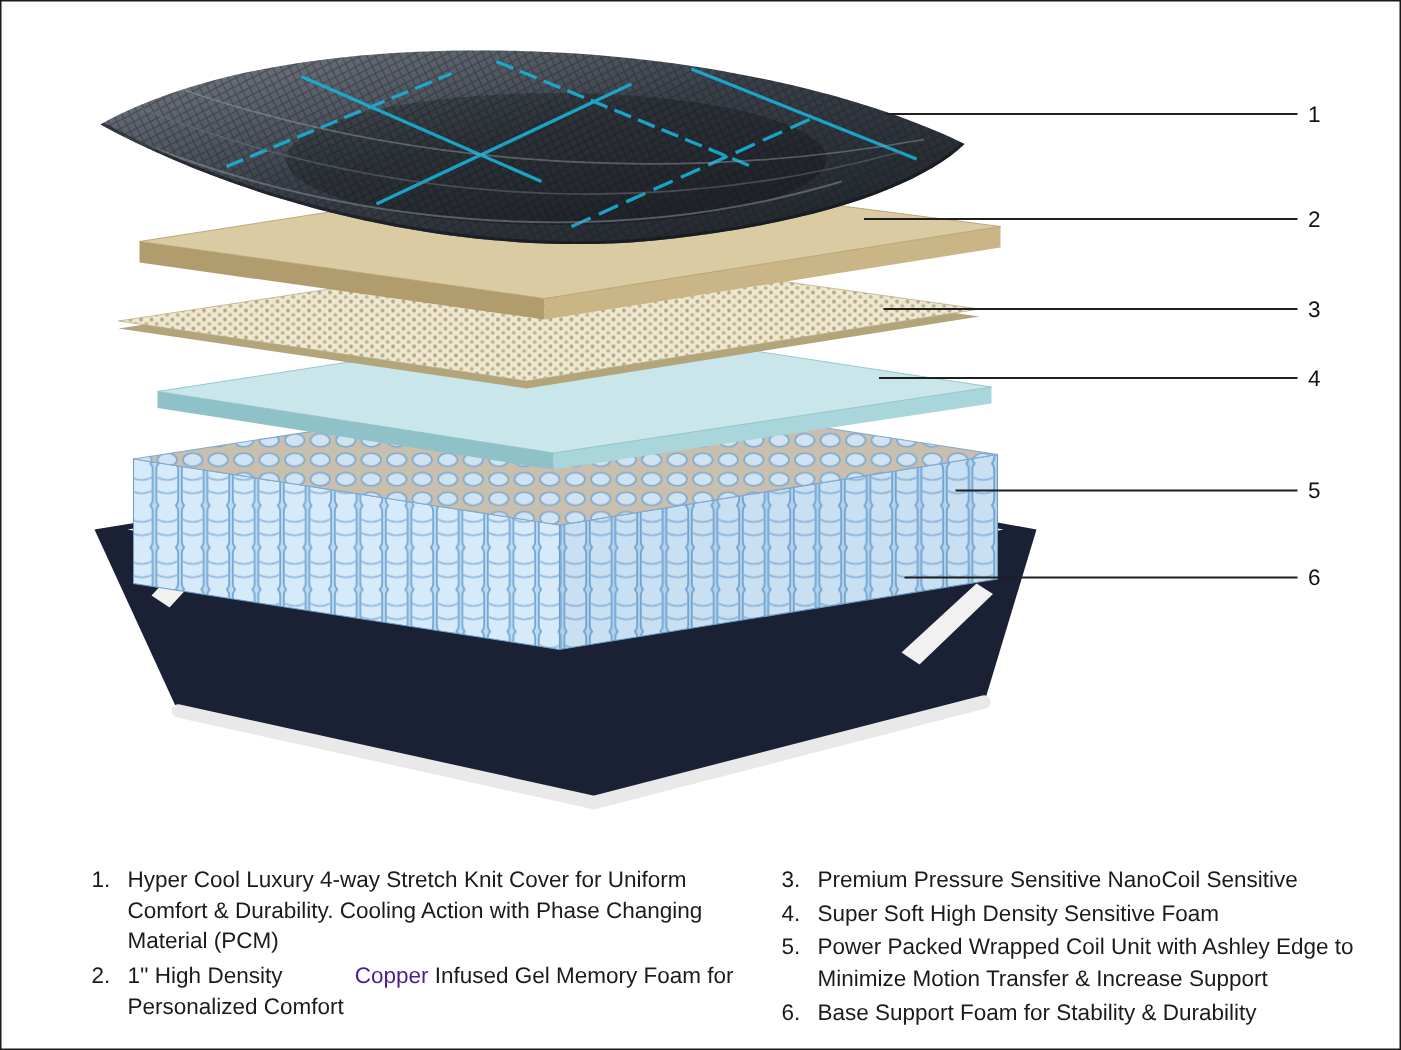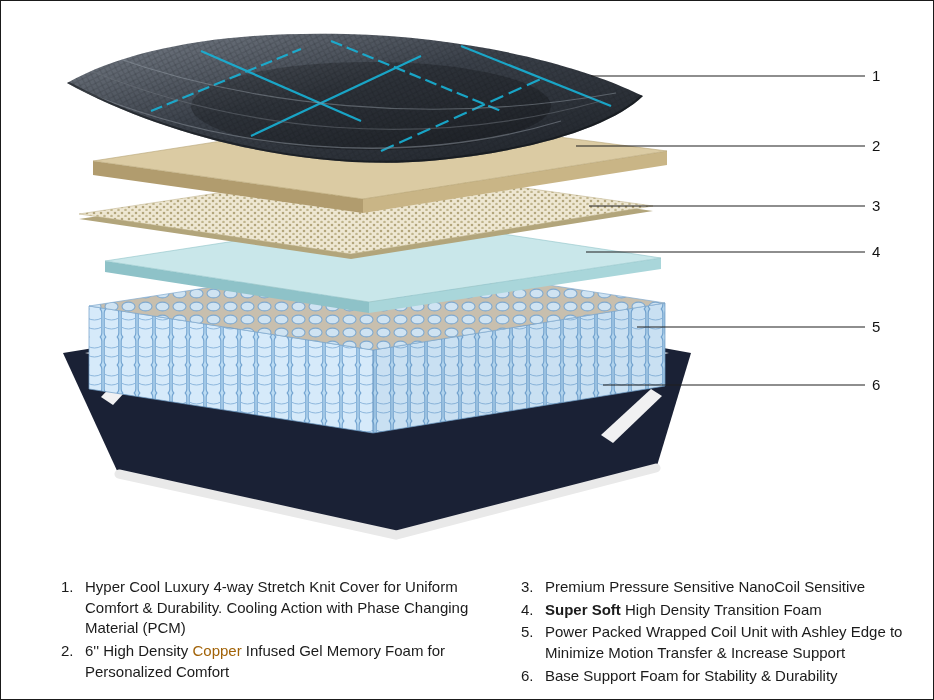--- a/index.html
+++ b/index.html
@@ -8,22 +8,22 @@
   .page { position:relative; width:934px; height:700px; background:#fff; border:1px solid #1a1a1a; overflow:hidden; }
   .diagram-svg { position:absolute; top:0; left:0; display:block; }
   .lead { stroke:#1f1f1f; stroke-width:1.2; }
   .callout-num { font-size:15px; fill:#121212; font-family:"Liberation Sans", sans-serif; }
   .legend { position:absolute; left:60px; top:576px; display:flex; gap:8px; color:#1b1b1b; font-size:15px; line-height:1.38; }
   .legend-col-left  { width:452px; }
   .legend-col-right { width:398px; }
   .legend-item { display:flex; margin-bottom:2px; }
   .legend-item .num { width:24px; flex:none; }
   .legend-item .txt { flex:1; }
-  .copper { color:#a16207; }
-  .bold { font-weight:bold; }
+  .copper { color:#4c1d95;margin-left:44px; }
+  .bold { font-weight:normal; }
 </style>
 </head>
 <body>
 
 <div class="page">
 
   <svg class="diagram-svg" width="934" height="565" viewBox="0 0 934 565" aria-hidden="true">
     <defs>
       <linearGradient id="coverGrad" x1="0" y1="0" x2="1" y2="1">
         <stop offset="0" stop-color="#7b828c"></stop>
@@ -131,31 +131,31 @@
   </svg>
 
   <div class="legend">
     <div class="legend-col legend-col-left">
       <div class="legend-item">
         <span class="num">1.</span>
         <span class="txt">Hyper Cool Luxury 4-way Stretch Knit Cover for Uniform Comfort &amp; Durability. Cooling Action with Phase Changing Material (PCM)</span>
       </div>
       <div class="legend-item">
         <span class="num">2.</span>
-        <span class="txt"><span>6'' High Density </span><span class="copper">Copper</span><span> Infused Gel Memory Foam for Personalized Comfort</span></span>
+        <span class="txt"><span>1'' High Density </span><span class="copper">Copper</span><span> Infused Gel Memory Foam for Personalized Comfort</span></span>
       </div>
     </div>
     <div class="legend-col legend-col-right">
       <div class="legend-item">
         <span class="num">3.</span>
         <span class="txt">Premium Pressure Sensitive NanoCoil Sensitive</span>
       </div>
       <div class="legend-item">
         <span class="num">4.</span>
-        <span class="txt"><span class="bold">Super Soft</span><span> High Density Transition Foam</span></span>
+        <span class="txt"><span class="bold">Super Soft</span><span> High Density Sensitive Foam</span></span>
       </div>
       <div class="legend-item">
         <span class="num">5.</span>
         <span class="txt">Power Packed Wrapped Coil Unit with Ashley Edge to Minimize Motion Transfer &amp; Increase Support</span>
       </div>
       <div class="legend-item">
         <span class="num">6.</span>
         <span class="txt">Base Support Foam for Stability &amp; Durability</span>
       </div>
     </div>

